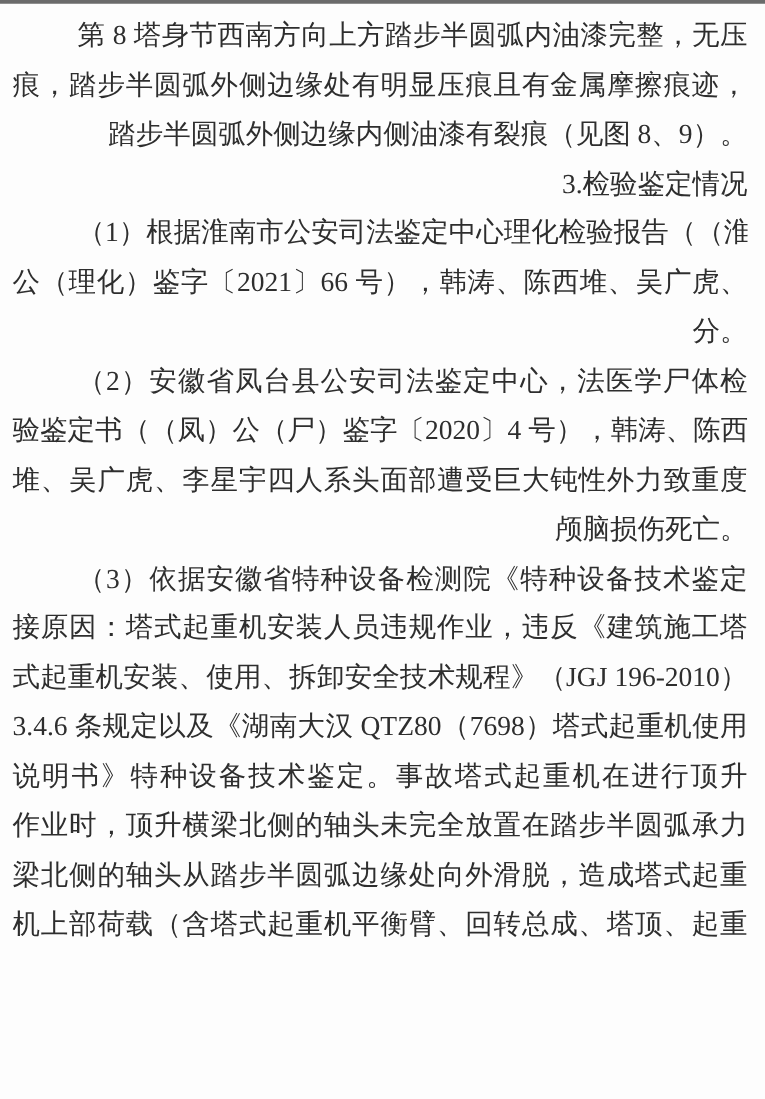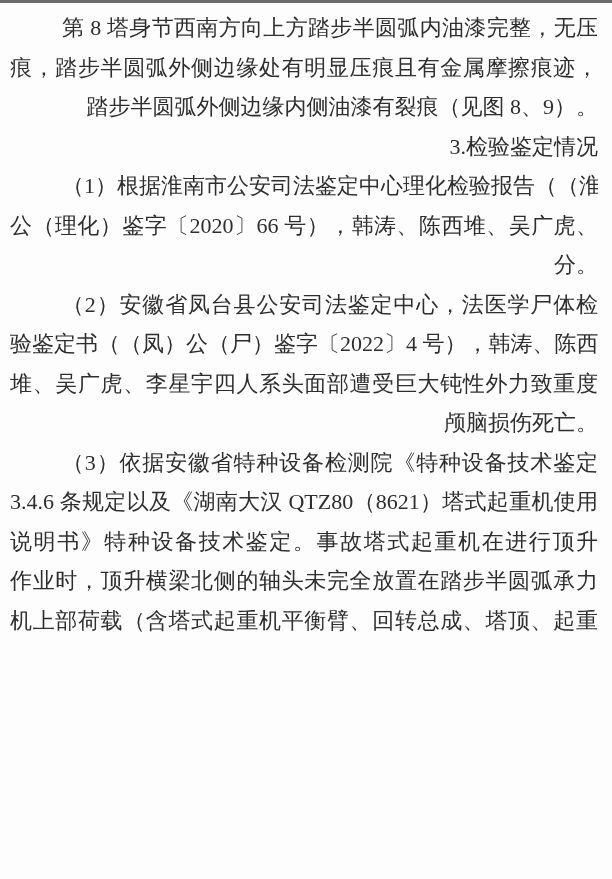--- a/index.html
+++ b/index.html
@@ -50,29 +50,32 @@
     <div class="paragraph">
       <div class="line indent fill">第 8 塔身节西南方向上方踏步半圆弧内油漆完整，无压</div>
       <div class="line fill">痕，踏步半圆弧外侧边缘处有明显压痕且有金属摩擦痕迹，</div>
       <div class="line">踏步半圆弧外侧边缘内侧油漆有裂痕（见图 8、9）。</div>
     </div>
     <div class="paragraph">
       <div class="line indent">3.检验鉴定情况</div>
     </div>
     <div class="paragraph">
       <div class="line indent fill">（1）根据淮南市公安司法鉴定中心理化检验报告（（淮）</div>
-      <div class="line fill">公（理化）鉴字〔2020〕66 号），韩涛、陈西堆、吴广虎、</div>
+      <div class="line fill">公（理化）鉴字〔2021〕66 号），韩涛、陈西堆、吴广虎、</div>
       <div class="line">分。</div>
     </div>
     <div class="paragraph">
       <div class="line indent fill">（2）安徽省凤台县公安司法鉴定中心，法医学尸体检</div>
-      <div class="line fill">验鉴定书（（凤）公（尸）鉴字〔2022〕4 号），韩涛、陈西</div>
+      <div class="line fill">验鉴定书（（凤）公（尸）鉴字〔2020〕4 号），韩涛、陈西</div>
       <div class="line fill">堆、吴广虎、李星宇四人系头面部遭受巨大钝性外力致重度</div>
       <div class="line">颅脑损伤死亡。</div>
     </div>
     <div class="paragraph">
       <div class="line indent fill">（3）依据安徽省特种设备检测院《特种设备技术鉴定</div>
-      <div class="line fill">3.4.6 条规定以及《湖南大汉 QTZ80（8621）塔式起重机使用</div>
+      <div class="line fill">接原因：塔式起重机安装人员违规作业，违反《建筑施工塔</div>
+      <div class="line fill">式起重机安装、使用、拆卸安全技术规程》（JGJ 196-2010）</div>
+      <div class="line fill">3.4.6 条规定以及《湖南大汉 QTZ80（7698）塔式起重机使用</div>
       <div class="line fill">说明书》特种设备技术鉴定。事故塔式起重机在进行顶升</div>
       <div class="line fill">作业时，顶升横梁北侧的轴头未完全放置在踏步半圆弧承力</div>
+      <div class="line fill">梁北侧的轴头从踏步半圆弧边缘处向外滑脱，造成塔式起重</div>
       <div class="line fill">机上部荷载（含塔式起重机平衡臂、回转总成、塔顶、起重</div>
     </div>
   </div>
 
 </body></html>

